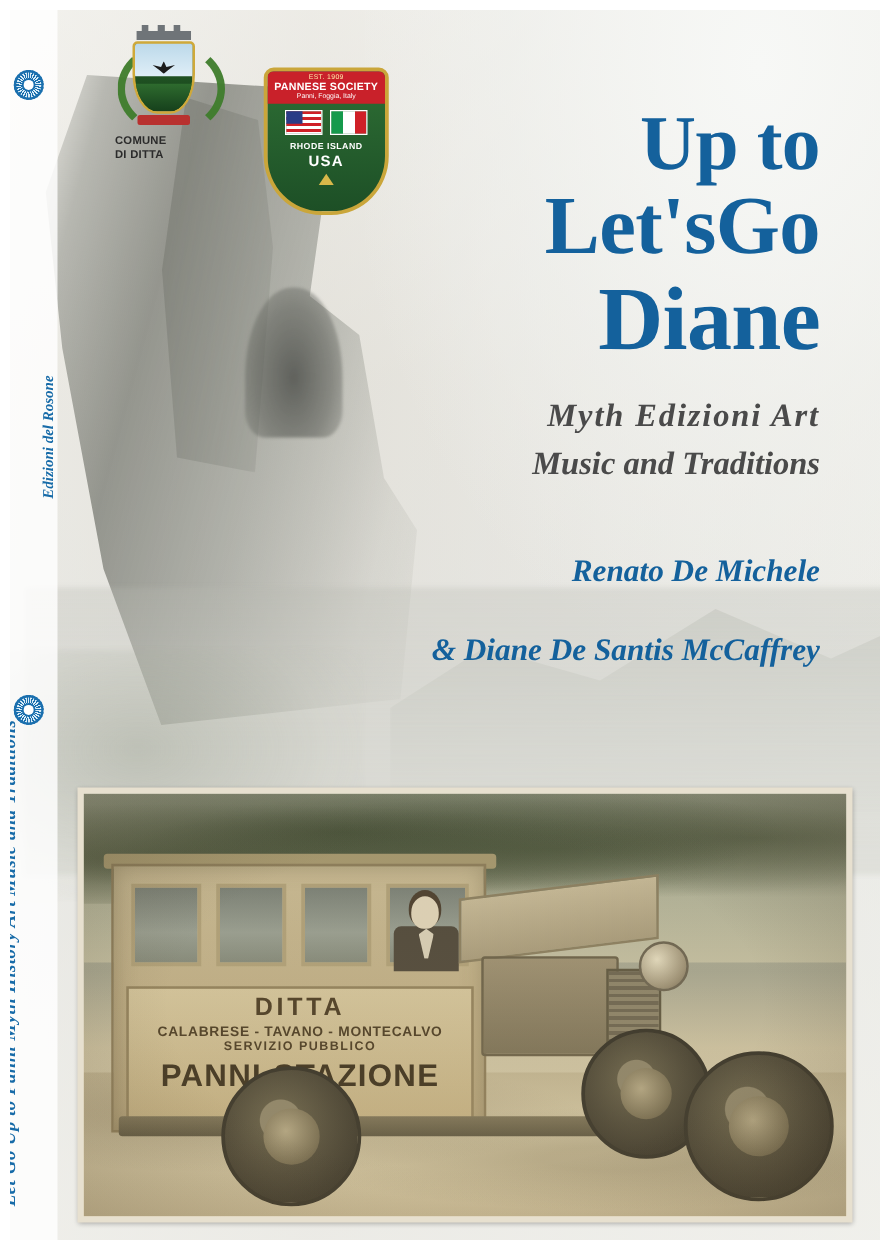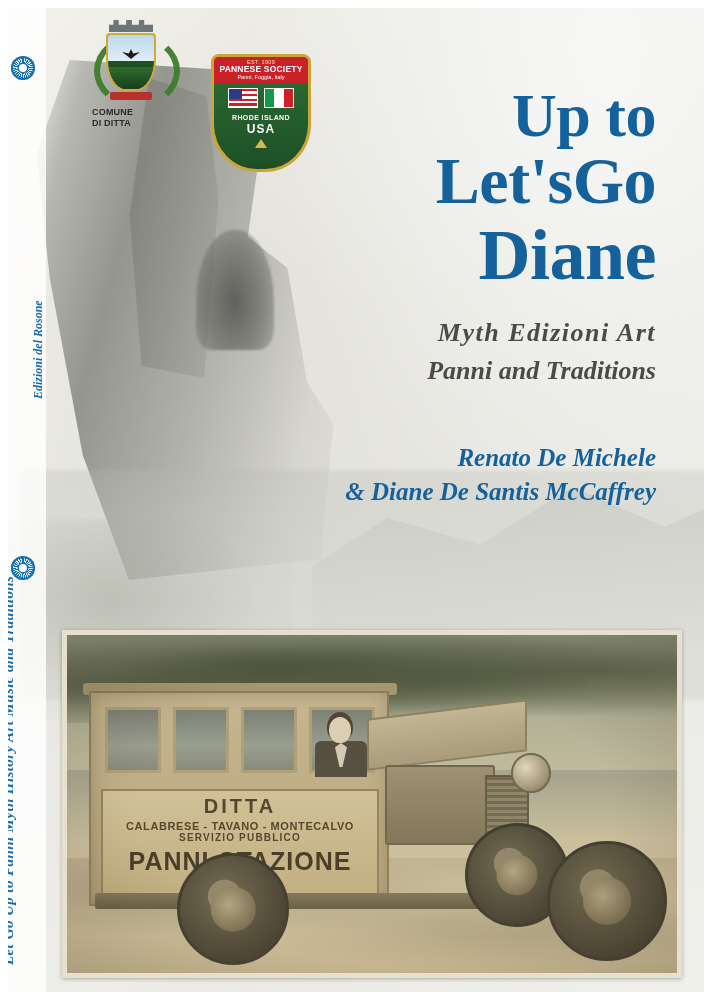--- a/index.html
+++ b/index.html
@@ -346,21 +346,21 @@
   .sub-1 { letter-spacing: 1.5px; }
 
   .authors {
     margin-top: 52px;
     font-style: italic;
     font-weight: bold;
     font-size: 25px;
     line-height: 1.35;
     color: #14619c;
   }
-  .authors .a-line { display: block; }
+  .authors .a-line { display: block; margin-top: 29px; }
 
   
   .photo-frame {
     position: absolute;
     left: 62px; bottom: 22px;
     width: 620px; height: 348px;
     background: #e7e0cf;
     padding: 5px;
     box-sizing: border-box;
     box-shadow: 0 1px 4px rgba(0,0,0,0.30);
@@ -621,21 +621,21 @@
   </div>
 
   <div class="title-block">
     <h1 class="main-title">
       <span class="line line-2">Up to</span>
       <span class="line line-1">Let'sGo</span>
       <span class="line line-3">Diane</span>
     </h1>
     <div class="subtitle">
       <span class="s-line sub-1">Myth  Edizioni  Art</span>
-      <span class="s-line sub-2">Panni and Traditions</span>
+      <span class="s-line sub-2">Music and Traditions</span>
     </div>
     <div class="authors">
       <span class="a-line">Renato De Michele</span>
       <span class="a-line">&amp; Diane De Santis McCaffrey</span>
     </div>
   </div>
 
   <div class="photo-frame">
     <div class="photo">
       <div class="ph-sky"></div>

